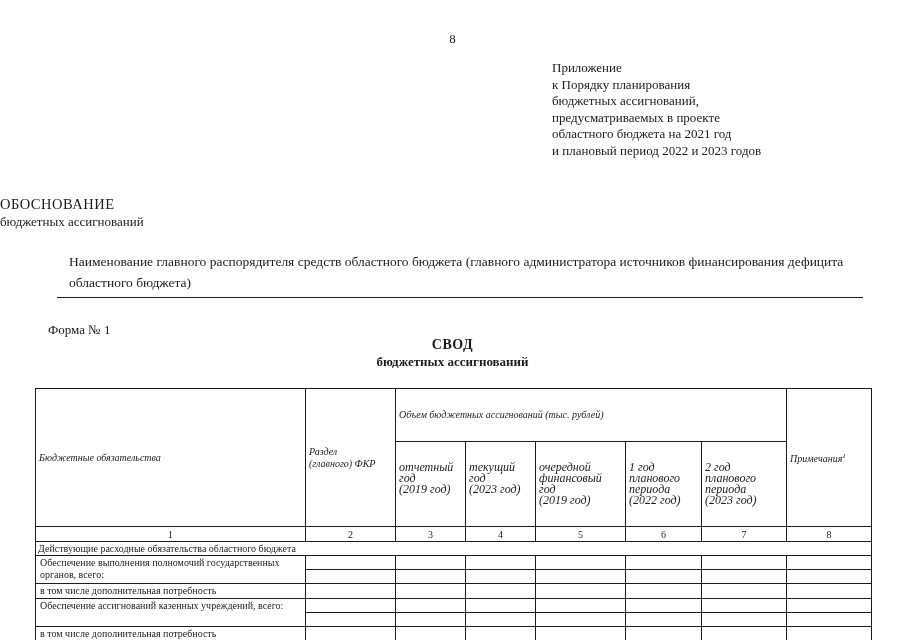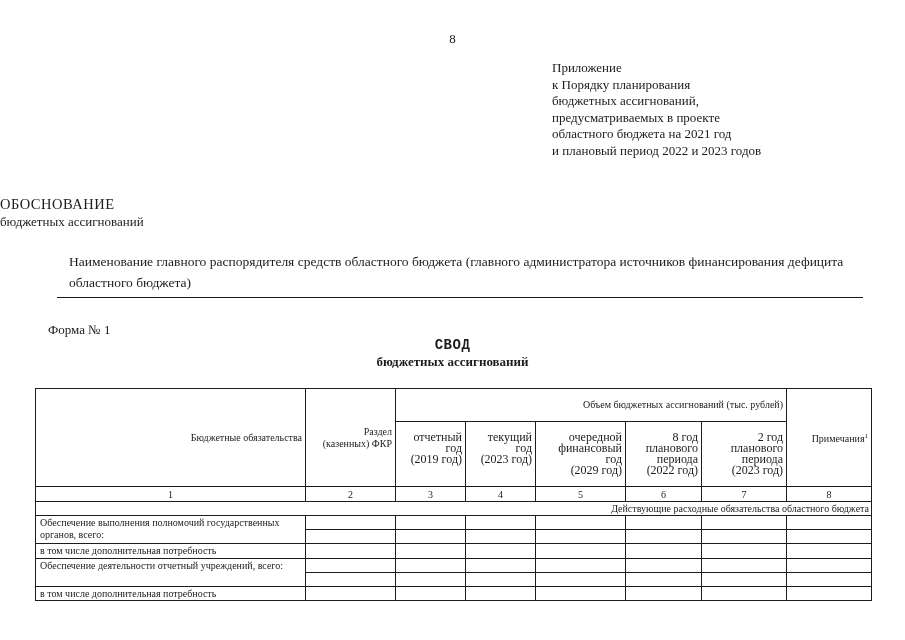--- a/index.html
+++ b/index.html
@@ -13,35 +13,35 @@
     position:absolute; left:552px; top:60px; font-size:13px; line-height:16.5px;
     white-space:pre-line;
   }
   .main-heading { position:absolute; top:196px; left:0; width:100%; font-weight:normal; }
   .main-heading .h1 { font-size:14.5px; letter-spacing:0.5px; }
   .main-heading .h2 { font-size:13px; margin-top:1px; }
   .intro { position:absolute; left:57px; top:251px; width:806px; font-size:13.5px; line-height:21px;margin-left:12px; }
   .rule { position:absolute; left:57px; top:297px; width:806px; border-top:1px solid #1c1c1c; height:0; }
   .form-label { position:absolute; left:48px; top:322px; font-size:13px; }
   .sub-heading { position:absolute; top:337px; left:0; width:100%; text-align:center; font-weight:bold; }
-  .sub-heading .h1 { font-size:14px; letter-spacing:0.5px;font-family:Liberation Mono, monospace; }
+  .sub-heading .h1 { font-size:14px; letter-spacing:0.5px; }
   .sub-heading .h2 { font-size:13px; margin-top:1px; }
 
   table.budget {
     position:absolute; left:35px; top:388px; width:836px;
     border-collapse:collapse; table-layout:fixed;
   }
   table.budget th, table.budget td {
     border:1px solid #1c1c1c; font-weight:normal;
   }
-  th.hcell { text-align:right; vertical-align:top; font-size:10px; padding:10px 3px; line-height:12px; }
+  th.hcell { text-align:left; vertical-align:top; font-size:10px; padding:20px 3px; line-height:12px;font-style:italic; }
   tr.years th { font-size:12px; white-space:pre-line; height:52px; line-height:11px; }
   tr.volume th { height:20px; vertical-align:middle; }
   tr.nums td { text-align:center; font-size:10px; height:15px; }
-  tr.section-row td { text-align:right; font-size:10px; height:14px; padding:1px 2px; }
+  tr.section-row td { text-align:left; font-size:10px; height:14px; padding:1px 2px; }
   td.cell { font-size:10px; vertical-align:top; padding:1px 4px; height:14px; line-height:11.5px; }
   td.label-cell { text-align:left; }
   sup { font-size:7px; }
 </style>
 </head>
 <body>
 
 <div class="page-number">8</div>
 
 <div class="appendix">Приложение
@@ -74,34 +74,34 @@
       <col style="width:70px">
     <col style="width:90px">
       <col style="width:76px">
       <col style="width:85px">
       <col style="width:85px">
   </colgroup>
   <tbody>
     <tr class="volume">
       <th class="hcell" rowspan="2">Бюджетные обязательства</th>
       <th class="hcell" rowspan="2" style="white-space:pre-line">Раздел
-(казенных) ФКР</th>
+(главного) ФКР</th>
       <th class="hcell" colspan="5">Объем бюджетных ассигнований (тыс. рублей)</th>
       <th class="hcell" rowspan="2"><span>Примечания</span><sup>1</sup></th>
     </tr>
     <tr class="years">
       <th class="hcell">отчетный год
 (2019 год)</th>
       <th class="hcell">текущий год
 (2023 год)</th>
       <th class="hcell">очередной
 финансовый
 год
-(2029 год)</th>
-      <th class="hcell">8 год
+(2019 год)</th>
+      <th class="hcell">1 год
 планового
 периода
 (2022 год)</th>
       <th class="hcell">2 год
 планового
 периода
 (2023 год)</th>
     </tr>
     <tr class="nums">
       <td>1</td>
@@ -140,21 +140,21 @@
       <td class="cell label-cell">в том числе дополнительная потребность</td>
       <td class="cell"></td>
       <td class="cell"></td>
       <td class="cell"></td>
       <td class="cell"></td>
       <td class="cell"></td>
       <td class="cell"></td>
       <td class="cell"></td>
     </tr>
     <tr>
-      <td class="cell label-cell" rowspan="2">Обеспечение деятельности отчетный учреждений, всего:</td>
+      <td class="cell label-cell" rowspan="2">Обеспечение ассигнований казенных учреждений, всего:</td>
       <td class="cell"></td>
       <td class="cell"></td>
       <td class="cell"></td>
       <td class="cell"></td>
       <td class="cell"></td>
       <td class="cell"></td>
       <td class="cell"></td>
     </tr>
     <tr>
       <td class="cell"></td>

